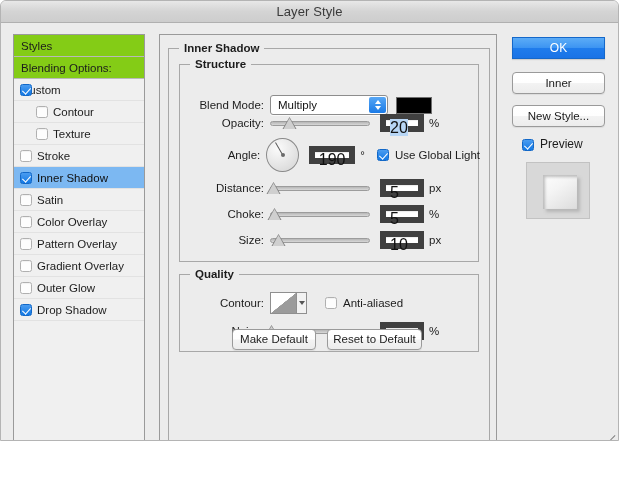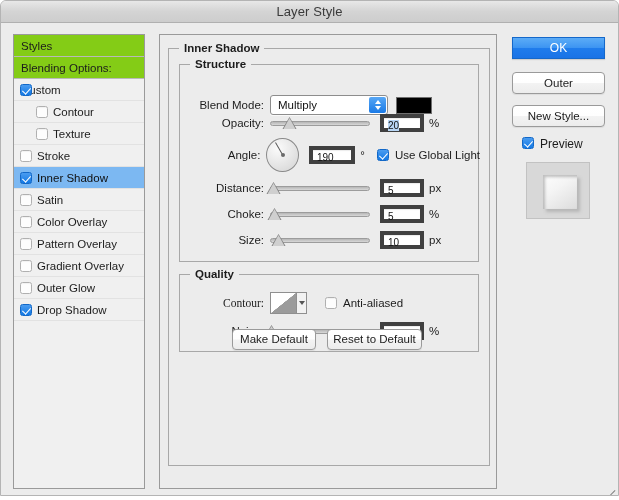--- a/index.html
+++ b/index.html
@@ -10,21 +10,21 @@
     width: 619px; height: 500px;
     font-family: "Liberation Sans", sans-serif;
     -webkit-font-smoothing: antialiased;
     overflow: hidden;
   }
 
   
   #window {
     position: absolute;
     left: 0; top: 0;
-    width: 619px; height: 496px;
+    width: 619px; height: 441px;
     background: #ececec;
     border: 1px solid #b4b4b4;
     box-sizing: border-box;
     border-radius: 6px 6px 0 0;
     overflow: hidden;
   }
   #titlebar {
     position: absolute;
     left: 0; top: 0;
     width: 100%; height: 22px;
@@ -142,23 +142,23 @@
     font-size: 11.5px; color: #1c1c1c;
     text-align: right;
     white-space: nowrap;
   }
   .unit { font-size: 11.5px; color: #1c1c1c; margin-left: 5px; }
 
   
   .numbox {
     width: 44px; height: 18px;
     background: #ffffff;
-    border: 4px solid #404040;
-    box-sizing: border-box;
-    font-size: 10px;
+    border: 6px solid #404040;
+    box-sizing: border-box;
+    font-size: 16px;
     color: #111;
     line-height: 16px;
     padding-left: 4px;
     box-shadow: inset 0 1px 1px rgba(0,0,0,0.08);
   }
   .numbox.sel { background: #ffffff; }
   .numbox.sel span { background: #b8d6f5; }
 
   
   .select {
@@ -285,21 +285,21 @@
     content: "";
     position: absolute;
     left: 50%; top: 50%;
     margin: -2px 0 0 -3px;
     border-left: 3px solid transparent;
     border-right: 3px solid transparent;
     border-top: 4px solid #555;
   }
 
   
-  .cbline { display: flex; align-items: flex-start; }
+  .cbline { display: flex; align-items: flex-end; }
   .cbline .cbtxt { margin-left: 6px; font-size: 11.5px; color: #1c1c1c; white-space: nowrap; }
 
   
   .pushbtn {
     background: linear-gradient(to bottom, #ffffff 0%, #fefefe 48%, #f3f3f3 52%, #ececec 100%);
     border: 1px solid #9a9a9a;
     border-radius: 4px;
     font-size: 11.5px;
     color: #1b1b1b;
     text-align: center;
@@ -514,21 +514,21 @@
           </div>
           <div class="numbox" style="margin-left:10px;"><span>10</span></div>
           <div class="unit">px</div>
         </div>
       </div>
 
       <div class="group" id="grp-quality">
         <div class="legend">Quality</div>
 
         <div class="fieldrow" style="left:0px; top:16px; width:300px; height:24px;">
-          <div class="flabel" style="width:84px;font-family:Liberation Serif, serif;">Contour:</div>
+          <div class="flabel" style="width:84px;">Contour:</div>
           <div class="contour" style="margin-left:6px;">
             <div class="curve"></div>
             <div class="cbtn"></div>
           </div>
           <div class="cbline" style="margin-left:18px;">
             <span class="cb off"></span>
             <span class="cbtxt">Anti-aliased</span>
           </div>
         </div>
 
@@ -542,21 +542,21 @@
           <div class="unit">%</div>
         </div>
       </div>
     </div>
   </div>
 
   <div class="pushbtn" id="btn-make-default">Make Default</div>
   <div class="pushbtn" id="btn-reset-default">Reset to Default</div>
 
   <div id="btn-ok">OK</div>
-  <div class="pushbtn" id="btn-cancel">Outer</div>
+  <div class="pushbtn" id="btn-cancel">Inner</div>
   <div class="pushbtn" id="btn-newstyle">New Style...</div>
 
   <div id="preview-row" class="cbline">
     <span class="cb on"></span>
     <span class="cbtxt" style="font-size:12px;">Preview</span>
   </div>
 
   <div id="preview-thumb">
     <div class="inner">
       <div class="sq"></div>

